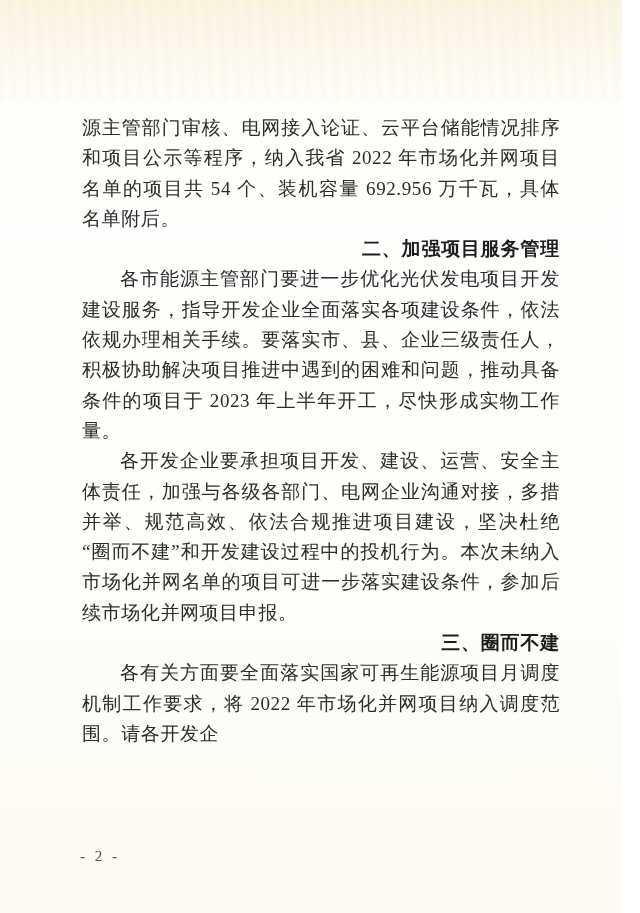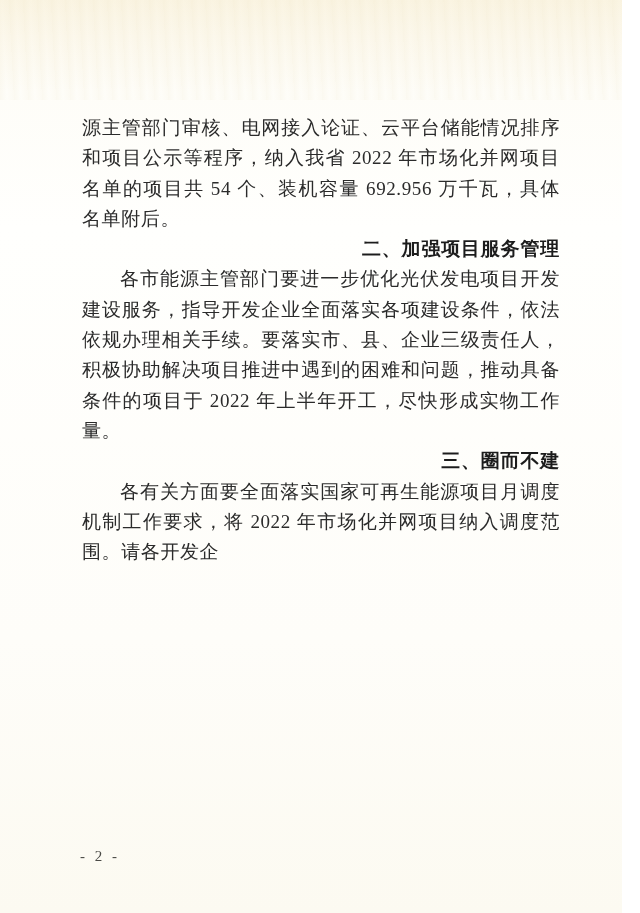--- a/index.html
+++ b/index.html
@@ -78,19 +78,20 @@
     font-family: "Liberation Serif", "DejaVu Serif", serif;
   }
 </style>
 </head>
 <body>
 
 <div class="page">
   <div class="content">
     <p class="para continuation">源主管部门审核、电网接入论证、云平台储能情况排序和项目公示等程序，纳入我省 2022 年市场化并网项目名单的项目共 54 个、装机容量 692.956 万千瓦，具体名单附后。</p>
     <p class="heading">二、加强项目服务管理</p>
-    <p class="para">各市能源主管部门要进一步优化光伏发电项目开发建设服务，指导开发企业全面落实各项建设条件，依法依规办理相关手续。要落实市、县、企业三级责任人，积极协助解决项目推进中遇到的困难和问题，推动具备条件的项目于 2022 年上半年开工，尽快形成实物工作量。</p>
+    <p class="para">各市能源主管部门要进一步优化光伏发电项目开发建设服务，指导开发企业全面落实各项建设条件，依法依规办理相关手续。要落实市、县、企业三级责任人，积极协助解决项目推进中遇到的困难和问题，推动具备条件的项目于 2023 年上半年开工，尽快形成实物工作量。</p>
+    <p class="para">各开发企业要承担项目开发、建设、运营、安全主体责任，加强与各级各部门、电网企业沟通对接，多措并举、规范高效、依法合规推进项目建设，坚决杜绝“圈而不建”和开发建设过程中的投机行为。本次未纳入市场化并网名单的项目可进一步落实建设条件，参加后续市场化并网项目申报。</p>
     <p class="heading">三、圈而不建</p>
     <p class="para">各有关方面要全面落实国家可再生能源项目月调度机制工作要求，将 2022 年市场化并网项目纳入调度范围。请各开发企</p>
   </div>
 
   <div class="page-number">- 2 -</div>
 </div>
 
 </body></html>

